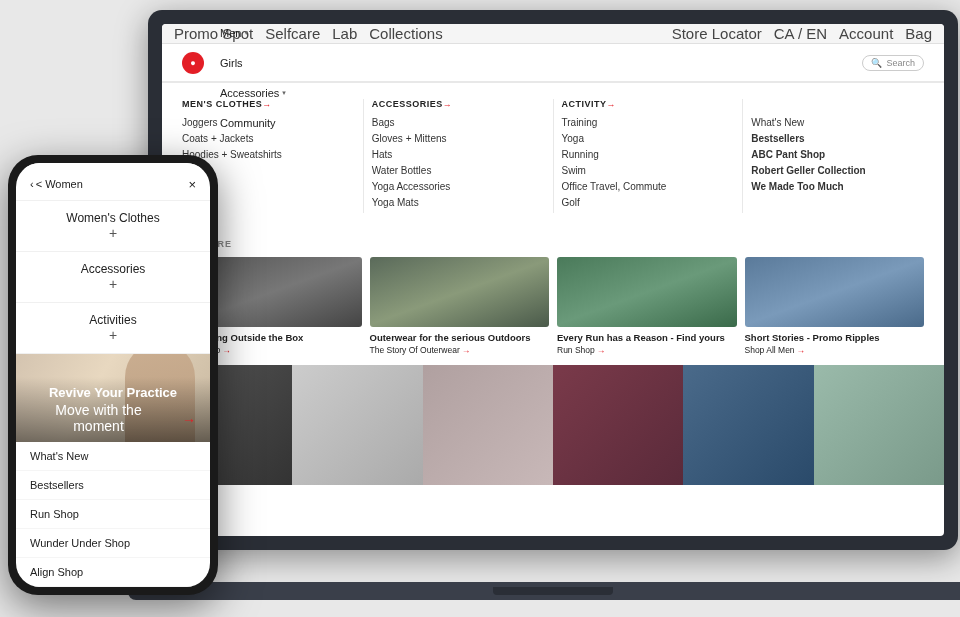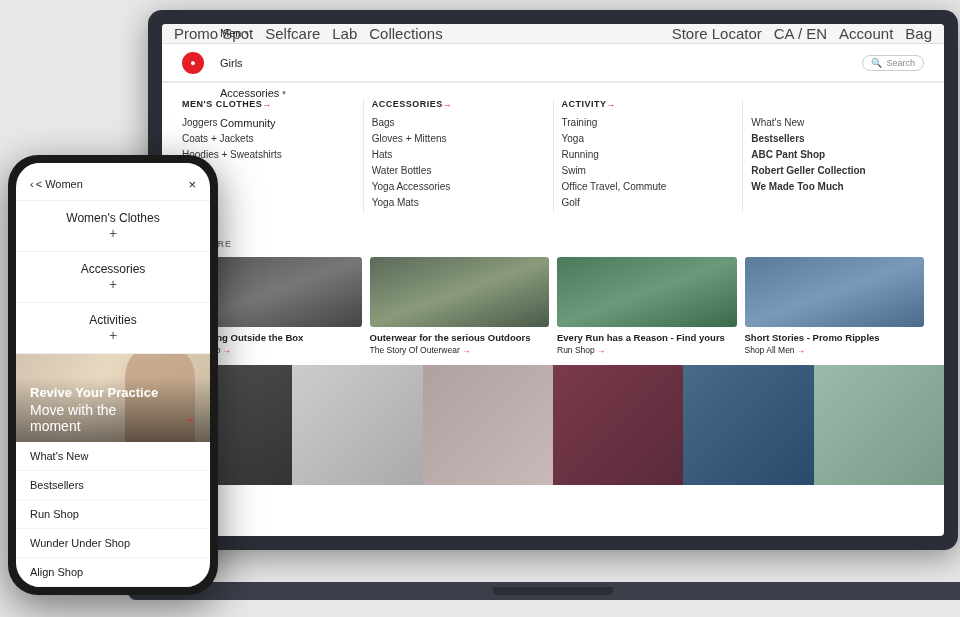--- a/index.html
+++ b/index.html
@@ -322,20 +322,21 @@
     }
 
     .phone-hero-overlay {
       position: absolute;
       bottom: 0;
       left: 0;
       right: 0;
       padding: 8px 14px;
       background: linear-gradient(transparent, rgba(0,0,0,0.5));
       color: white;
+      text-align: center;
     }
 
     .phone-hero-title {
       font-size: 13px;
       font-weight: 700;
     }
 
     .phone-hero-sub {
       font-size: 14px;
       display: flex;

